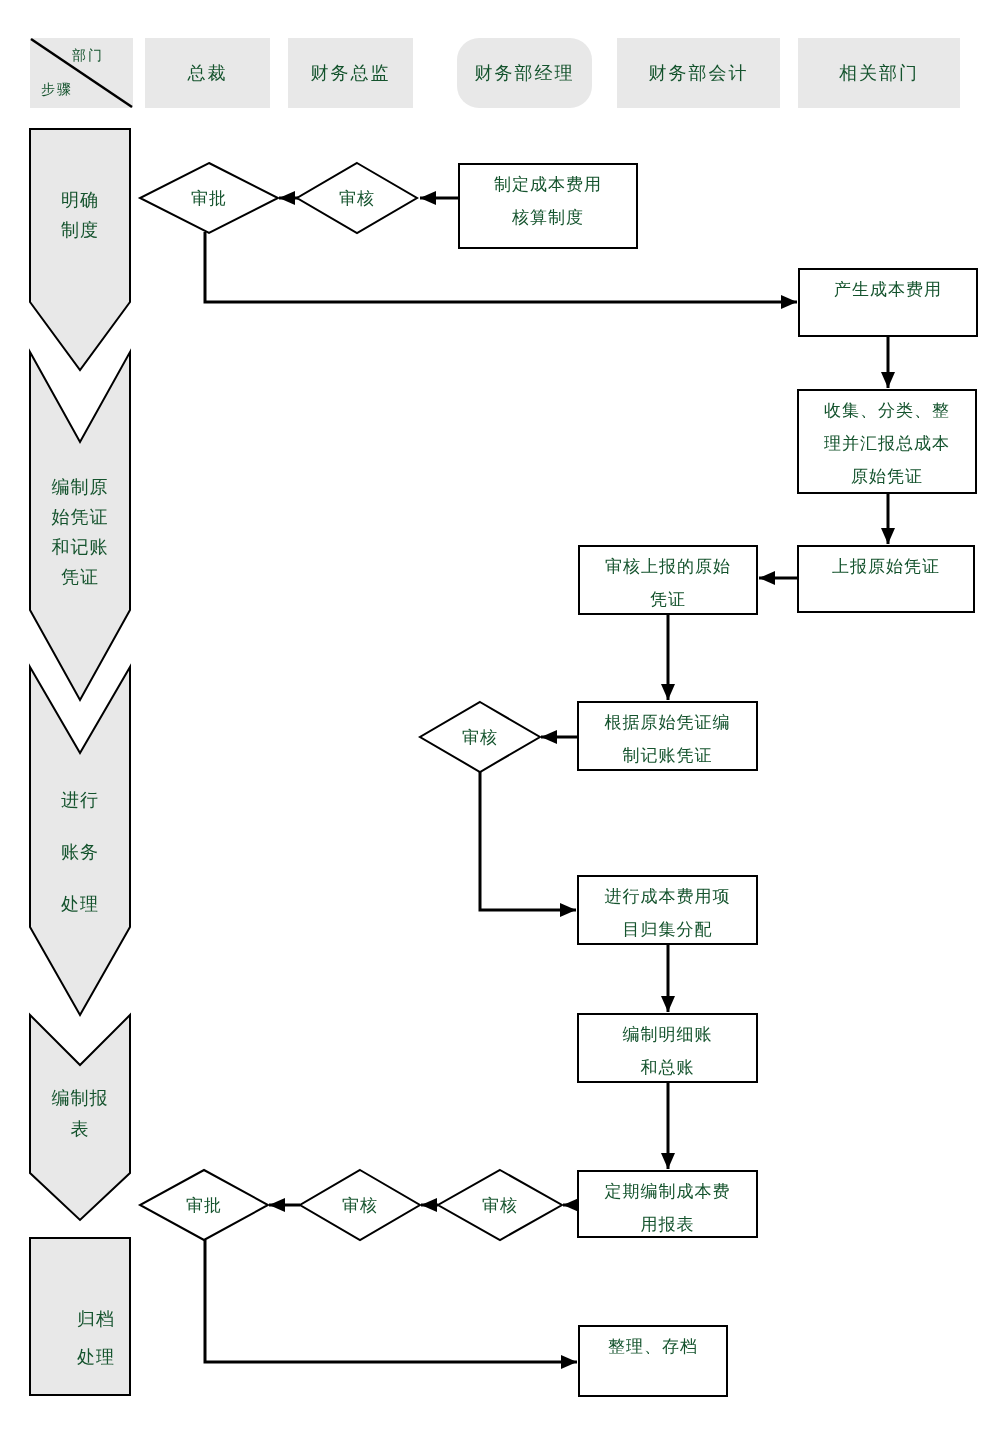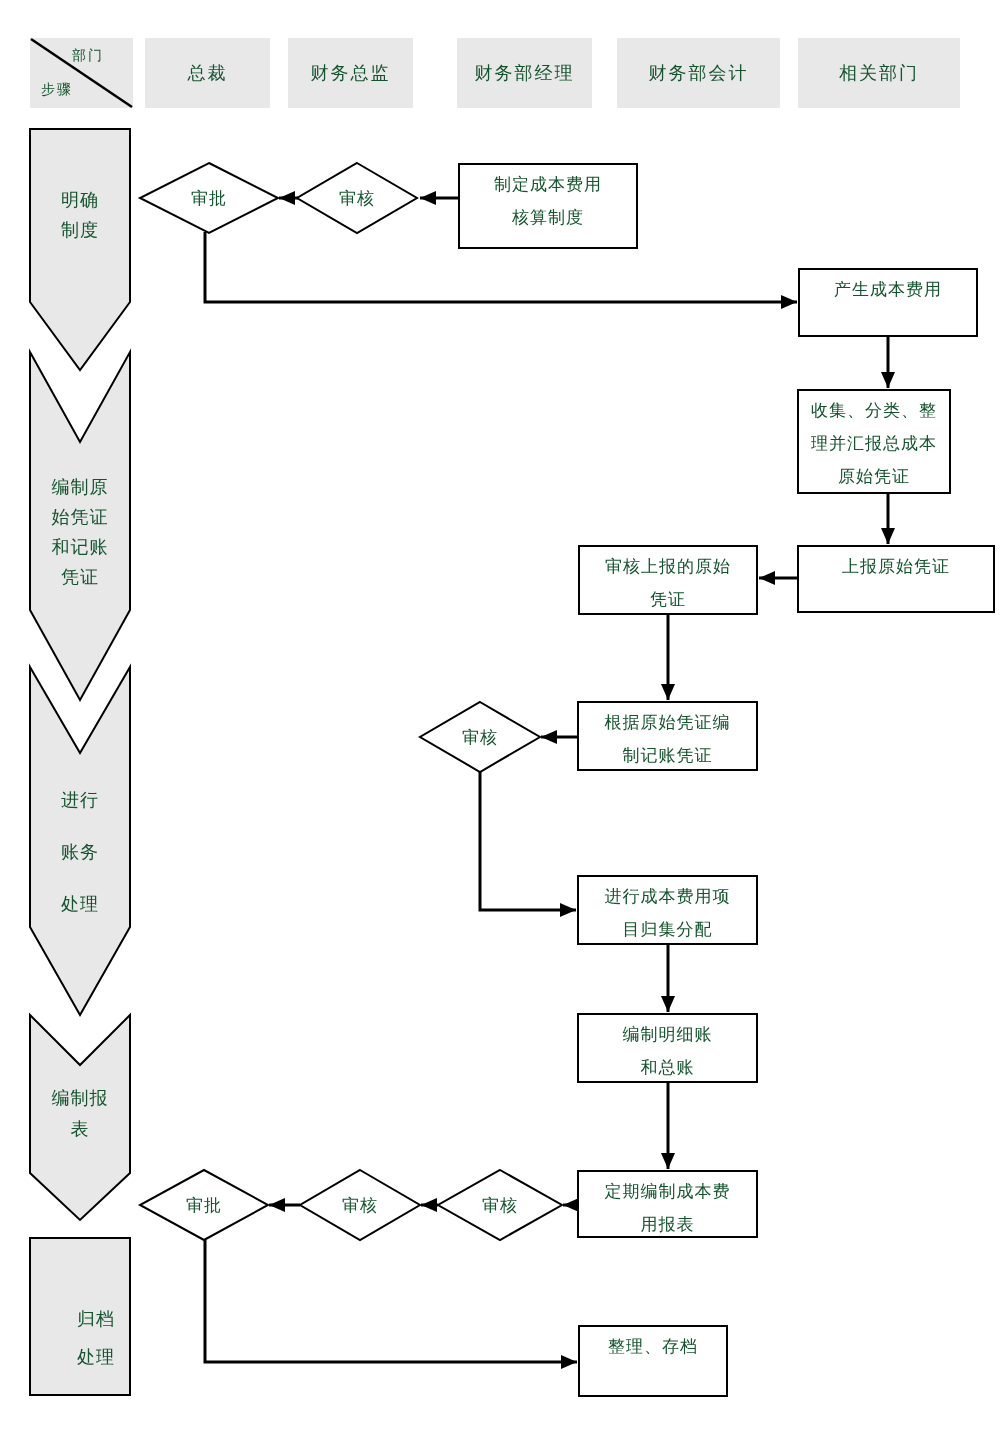--- a/index.html
+++ b/index.html
@@ -30,21 +30,21 @@
   }
 </style>
 </head>
 <body>
 
 <div class="stage">
 
   <div class="hdr" style="left:30px;width:103px;"></div>
   <div class="hdr" style="left:145px;width:125px;">总裁</div>
   <div class="hdr" style="left:288px;width:125px;">财务总监</div>
-  <div class="hdr" style="left:457px;width:135px;">财务部经理</div>
+  <div class="hdr" style="left:457px;width:135px;border-radius:22px;">财务部经理</div>
   <div class="hdr" style="left:617px;width:163px;">财务部会计</div>
   <div class="hdr" style="left:798px;width:162px;">相关部门</div>
 
   <svg class="layer" width="1003" height="1429" viewBox="0 0 1003 1429">
     <defs>
       <marker id="ah" markerUnits="userSpaceOnUse" markerWidth="17" markerHeight="14" viewBox="0 0 16 14" refX="16" refY="7" orient="auto">
         <path d="M0,0 L16,7 L0,14 Z" fill="#000"></path>
       </marker>
     </defs>
 
@@ -79,24 +79,24 @@
     <polygon points="360,1170 420,1205 360,1240 300,1205" fill="#fff" stroke="#000" stroke-width="2"></polygon>
     <polygon points="500,1170 562,1205 500,1240 438,1205" fill="#fff" stroke="#000" stroke-width="2"></polygon>
   </svg>
 
   <div class="corner-txt" style="left:62px;top:44px;">部门</div>
   <div class="corner-txt" style="left:31px;top:78px;">步骤</div>
 
   <div class="box" style="left:458px;top:163px;width:180px;height:86px;">制定成本费用
 核算制度</div>
   <div class="box" style="left:798px;top:268px;width:180px;height:69px;">产生成本费用</div>
-  <div class="box" style="left:797px;top:389px;width:154px;height:105px;">收集、分类、整
+  <div class="box" style="left:797px;top:389px;width:180px;height:105px;">收集、分类、整
 理并汇报总成本
 原始凭证</div>
-  <div class="box" style="left:797px;top:545px;width:198px;height:68px;">上报原始凭证</div>
+  <div class="box" style="left:797px;top:545px;width:178px;height:68px;">上报原始凭证</div>
   <div class="box" style="left:578px;top:545px;width:180px;height:70px;">审核上报的原始
 凭证</div>
   <div class="box" style="left:577px;top:701px;width:181px;height:70px;">根据原始凭证编
 制记账凭证</div>
   <div class="box" style="left:577px;top:875px;width:181px;height:70px;">进行成本费用项
 目归集分配</div>
   <div class="box" style="left:577px;top:1013px;width:181px;height:70px;">编制明细账
 和总账</div>
   <div class="box" style="left:577px;top:1170px;width:181px;height:68px;">定期编制成本费
 用报表</div>

